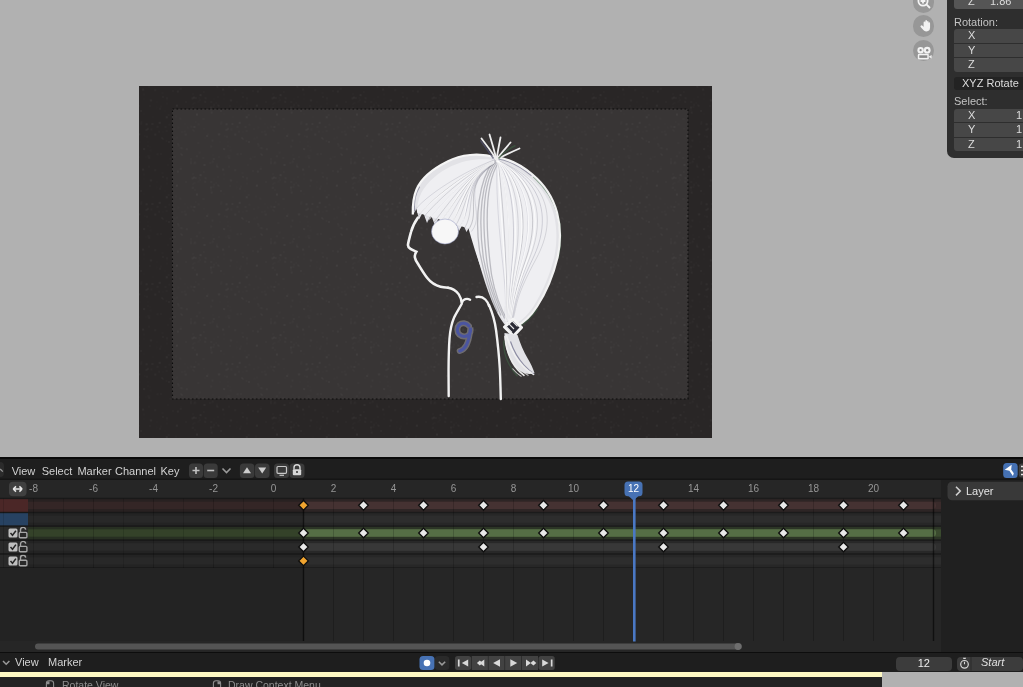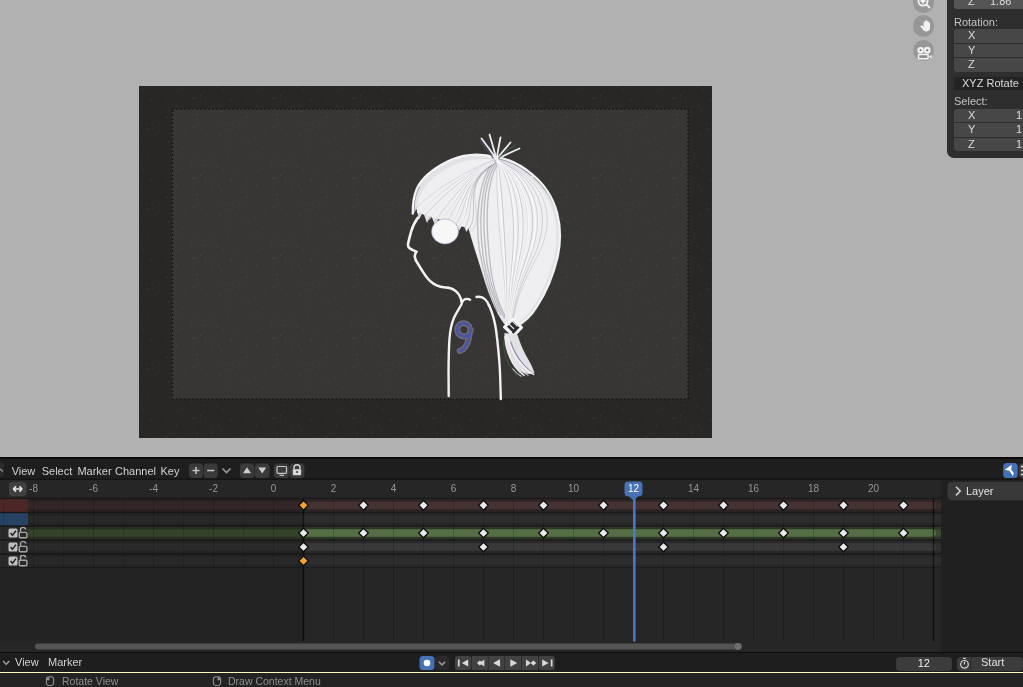--- a/index.html
+++ b/index.html
@@ -4,21 +4,21 @@
 font-family:"Liberation Sans",sans-serif;}
 .abs{position:absolute;}
 #canvas{left:138.5px;top:85.5px;width:573.5px;height:352.5px;background:#292626;}
 #cam{left:33.5px;top:23px;width:515.5px;height:290px;background:#383535;}
 .giz{width:21.5px;height:21.5px;border-radius:50%;background:#979797;left:912.5px;}
 #panel{left:947px;top:0;width:76px;height:158px;background:#2e2e2e;border-bottom-left-radius:7px;}
 .fld{position:absolute;left:7px;width:76px;background:#474747;height:13.6px;color:#dcdcdc;font-size:11px;line-height:13.6px;}
 .lbl{position:absolute;left:7px;color:#c3c3c3;font-size:11px;}
 #dope{left:0;top:457px;}
 #bbar{left:0;top:652px;width:1023px;height:20px;background:#1e1e1e;border-top:1px solid #0d0d0d;box-sizing:border-box;}
-#sbar{left:0;top:672px;width:1023px;height:15px;background:#232323;border-top:1px solid #fef9c3;box-sizing:border-box;}
+#sbar{left:0;top:672px;width:882px;height:15px;background:#232323;border-top:5px solid #fef9c3;box-sizing:border-box;}
 .btxt{position:absolute;font-size:11px;color:#d2d2d2;top:3px;}
 .stxt{position:absolute;font-size:10.5px;color:#8e8e8e;top:1.5px;}
 </style></head><body>
 
 <div class="abs" id="canvas">
   <div class="abs" id="cam"></div>
   <svg class="abs" style="left:0;top:0" width="573.5" height="352.5" viewBox="138.5 85.5 573.5 352.5">
     <defs>
         <pattern id="nz" width="80" height="80" patternUnits="userSpaceOnUse">
           <circle cx="51.01" cy="2.48" r="0.33" fill="#fff" opacity="0.10"></circle>
@@ -523,21 +523,21 @@
       <rect x="131.8" y="3.5" width="1.7" height="7"></rect>
     </g>
   </svg>
   <div class="abs" style="left:895.5px;top:4px;width:56.5px;height:13.5px;background:#3c3c3c;border-radius:4px;color:#eee;font-size:11px;line-height:13.5px;text-align:center;">12</div>
   <div class="abs" style="left:957px;top:4px;width:66px;height:13.5px;background:#3c3c3c;border-radius:4px;"></div>
   <svg class="abs" style="left:957px;top:4px" width="66" height="13.5" viewBox="0 0 66 13.5">
     <circle cx="7.5" cy="7.3" r="3.8" fill="none" stroke="#d8d8d8" stroke-width="1.2"></circle>
     <path d="M7.5,7.3 v-2.6 M7.5,2 v-0.8 M6,1.2 h3" stroke="#d8d8d8" stroke-width="1.1" fill="none"></path>
     <rect x="13.5" y="0" width="1" height="13.5" fill="#2a2a2a"></rect>
   </svg>
-  <span class="btxt" style="left:981px;color:#e0e0e0;">Start</span>
+  <span class="btxt" style="left:981px;color:#e0e0e0;font-style:italic;">Start</span>
 </div>
 
 <div class="abs" id="sbar">
   <svg class="abs" style="left:45px;top:2.5px" width="10" height="10" viewBox="0 0 10 10">
     <rect x="1.4" y="0.7" width="7.2" height="8.8" rx="2.6" fill="none" stroke="#8e8e8e" stroke-width="1.1"></rect>
     <path d="M2,2.2 a3,3 0 0 1 2.5,-1 v3 h-2.7 Z" fill="#8e8e8e"></path>
   </svg>
   <span class="stxt" style="left:62px;">Rotate View</span>
   <svg class="abs" style="left:212px;top:2.5px" width="10" height="10" viewBox="0 0 10 10">
     <rect x="1.4" y="0.7" width="7.2" height="8.8" rx="2.6" fill="none" stroke="#8e8e8e" stroke-width="1.1"></rect>

